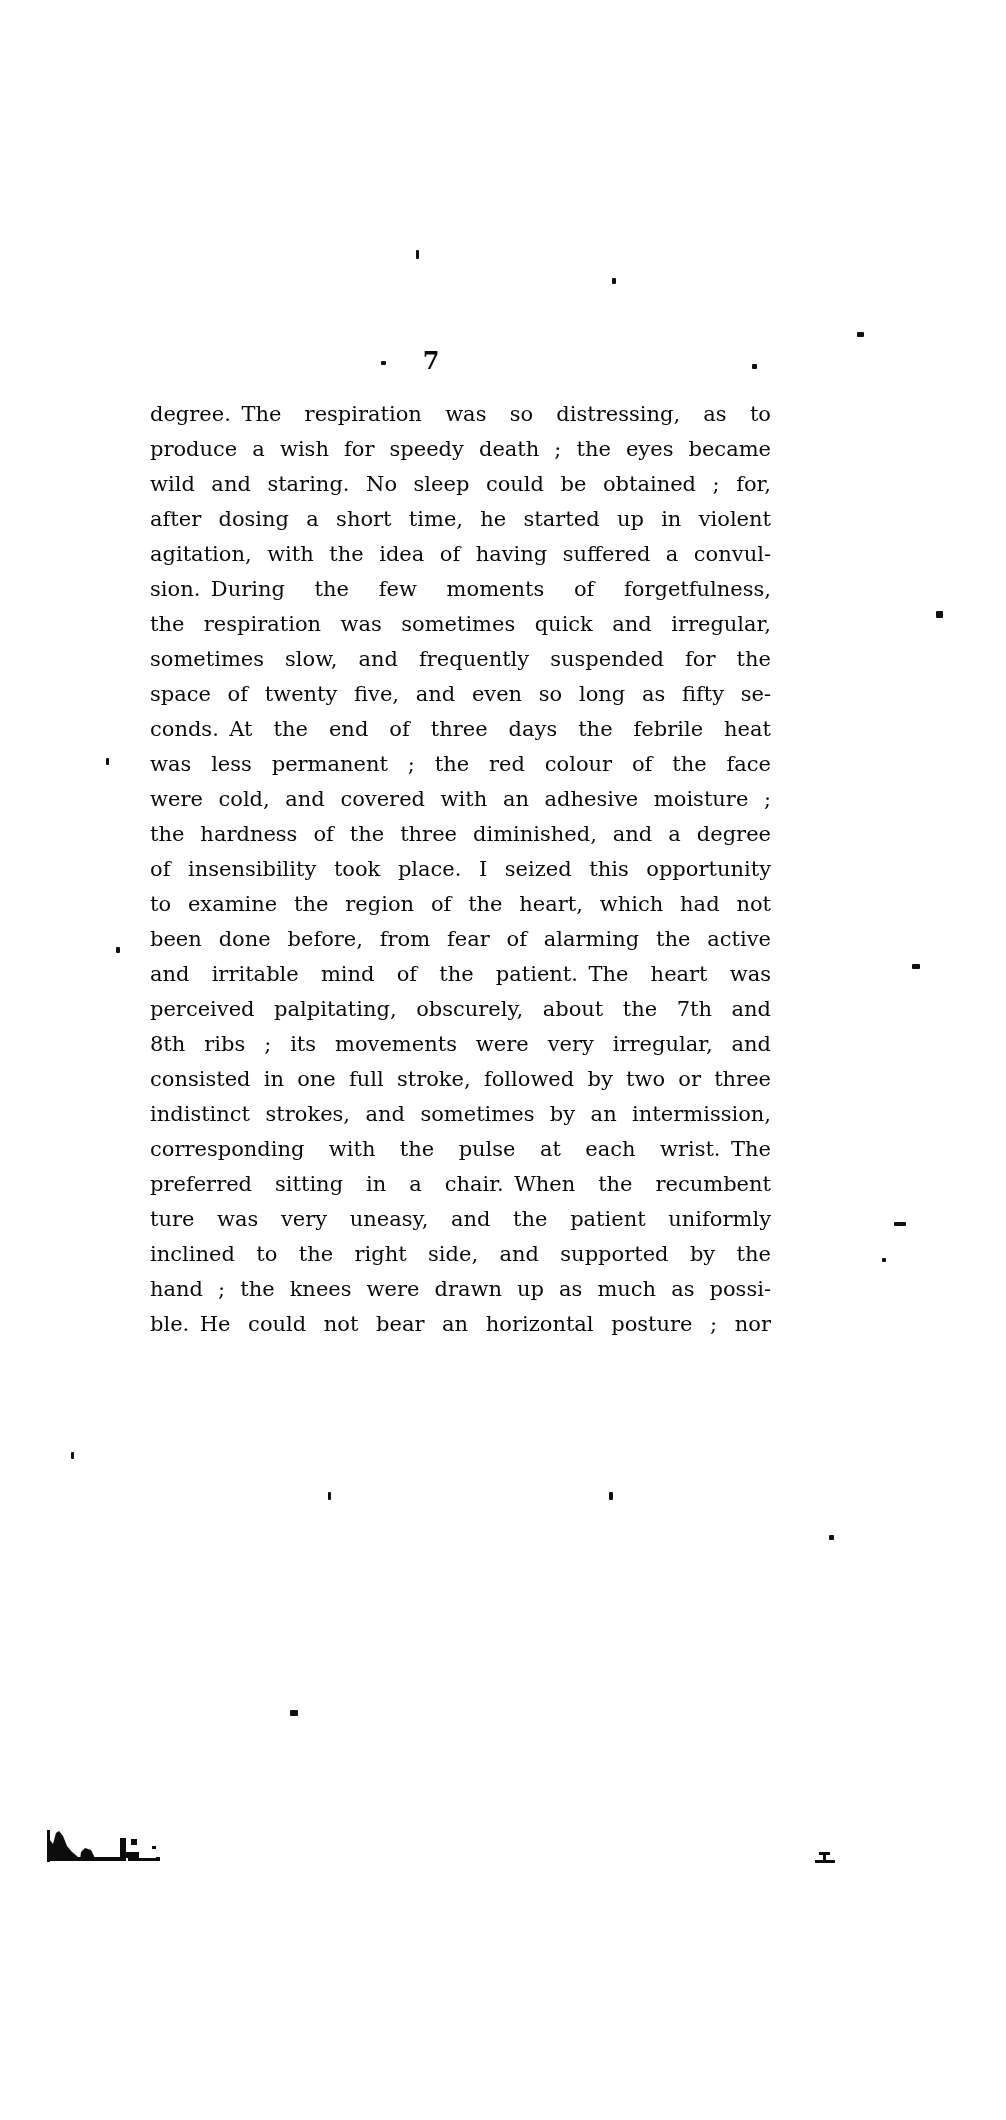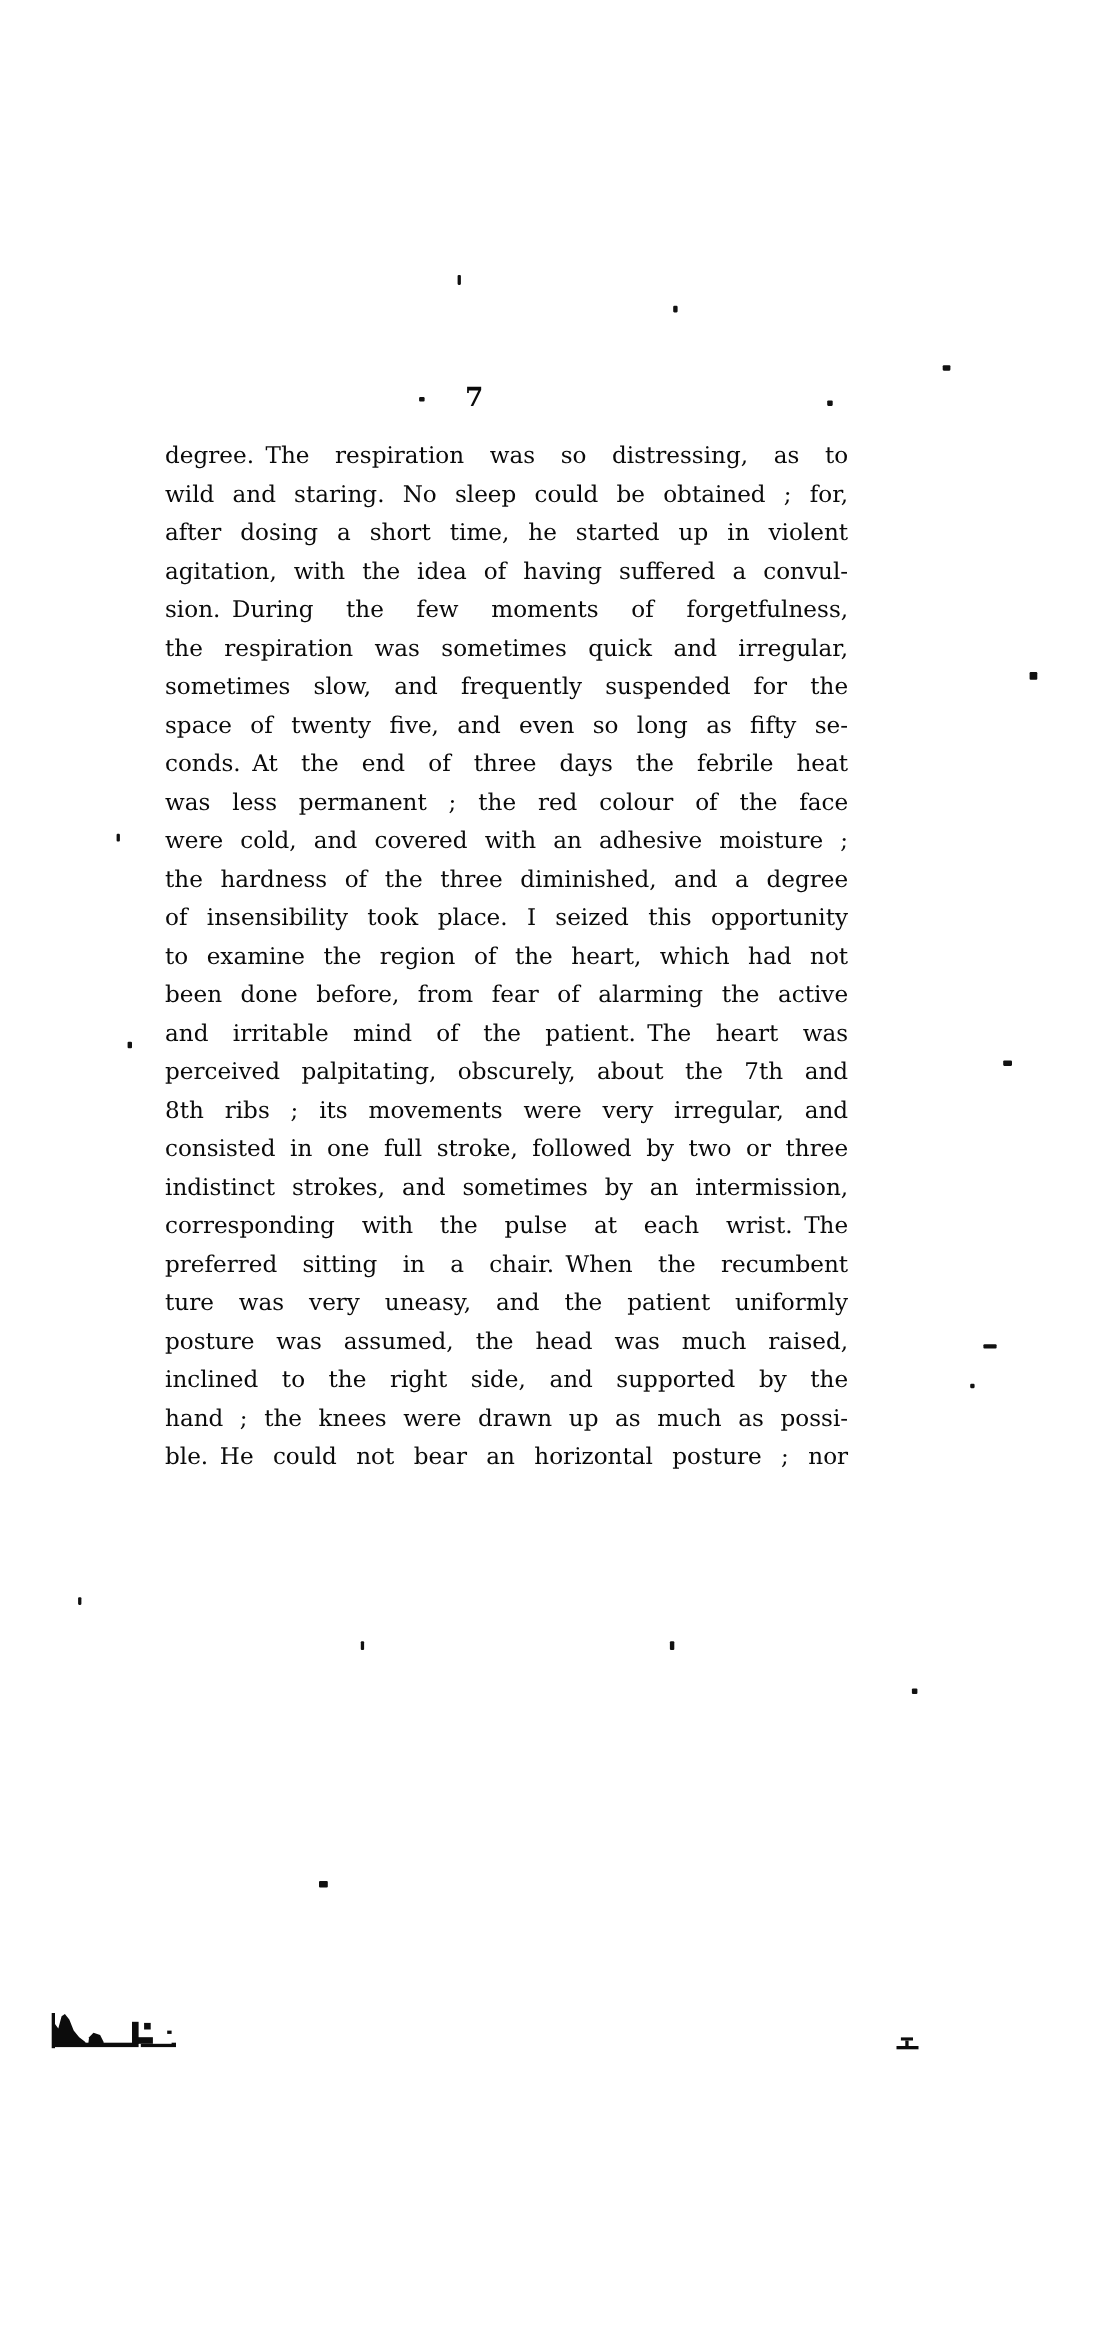--- a/index.html
+++ b/index.html
@@ -58,20 +58,21 @@
 </style>
 </head>
 <body>
 
 <div class="page">
 
   <div class="page-number">7</div>
 
   <div class="text-block">
       <div class="line">degree. The respiration was so distressing, as to</div>
+      <div class="line">produce a wish for speedy death ; the eyes became</div>
       <div class="line">wild and staring. No sleep could be obtained ; for,</div>
       <div class="line">after dosing a short time, he started up in violent</div>
       <div class="line">agitation, with the idea of having suffered a convul-</div>
       <div class="line">sion. During the few moments of forgetfulness,</div>
       <div class="line">the respiration was sometimes quick and irregular,</div>
       <div class="line">sometimes slow, and frequently suspended for the</div>
       <div class="line">space of twenty five, and even so long as fifty se-</div>
       <div class="line">conds. At the end of three days the febrile heat</div>
       <div class="line">was less permanent ; the red colour of the face</div>
       <div class="line">were cold, and covered with an adhesive moisture ;</div>
@@ -80,21 +81,20 @@
       <div class="line">to examine the region of the heart, which had not</div>
       <div class="line">been done before, from fear of alarming the active</div>
       <div class="line">and irritable mind of the patient. The heart was</div>
       <div class="line">perceived palpitating, obscurely, about the 7th and</div>
       <div class="line">8th ribs ; its movements were very irregular, and</div>
       <div class="line">consisted in one full stroke, followed by two or three</div>
       <div class="line">indistinct strokes, and sometimes by an intermission,</div>
       <div class="line">corresponding with the pulse at each wrist. The</div>
       <div class="line">preferred sitting in a chair. When the recumbent</div>
       <div class="line">ture was very uneasy, and the patient uniformly</div>
-      <div class="line">posture was assumed, the head was much raised,</div>
       <div class="line">inclined to the right side, and supported by the</div>
       <div class="line">hand ; the knees were drawn up as much as possi-</div>
       <div class="line">ble. He could not bear an horizontal posture ; nor</div>
     </div>
 
   <svg class="smudge-svg" width="120" height="42" viewBox="0 0 120 42" xmlns="http://www.w3.org/2000/svg">
     <g fill="#0c0c0c">
       <rect x="3" y="6" width="3" height="32"></rect>
       <polygon points="6,36 6,16 9,20 12,9 15,7 19,12 23,22 28,28 33,32 36,36"></polygon>
       <polygon points="36,36 37,28 41,24 47,26 50,32 51,36"></polygon>

